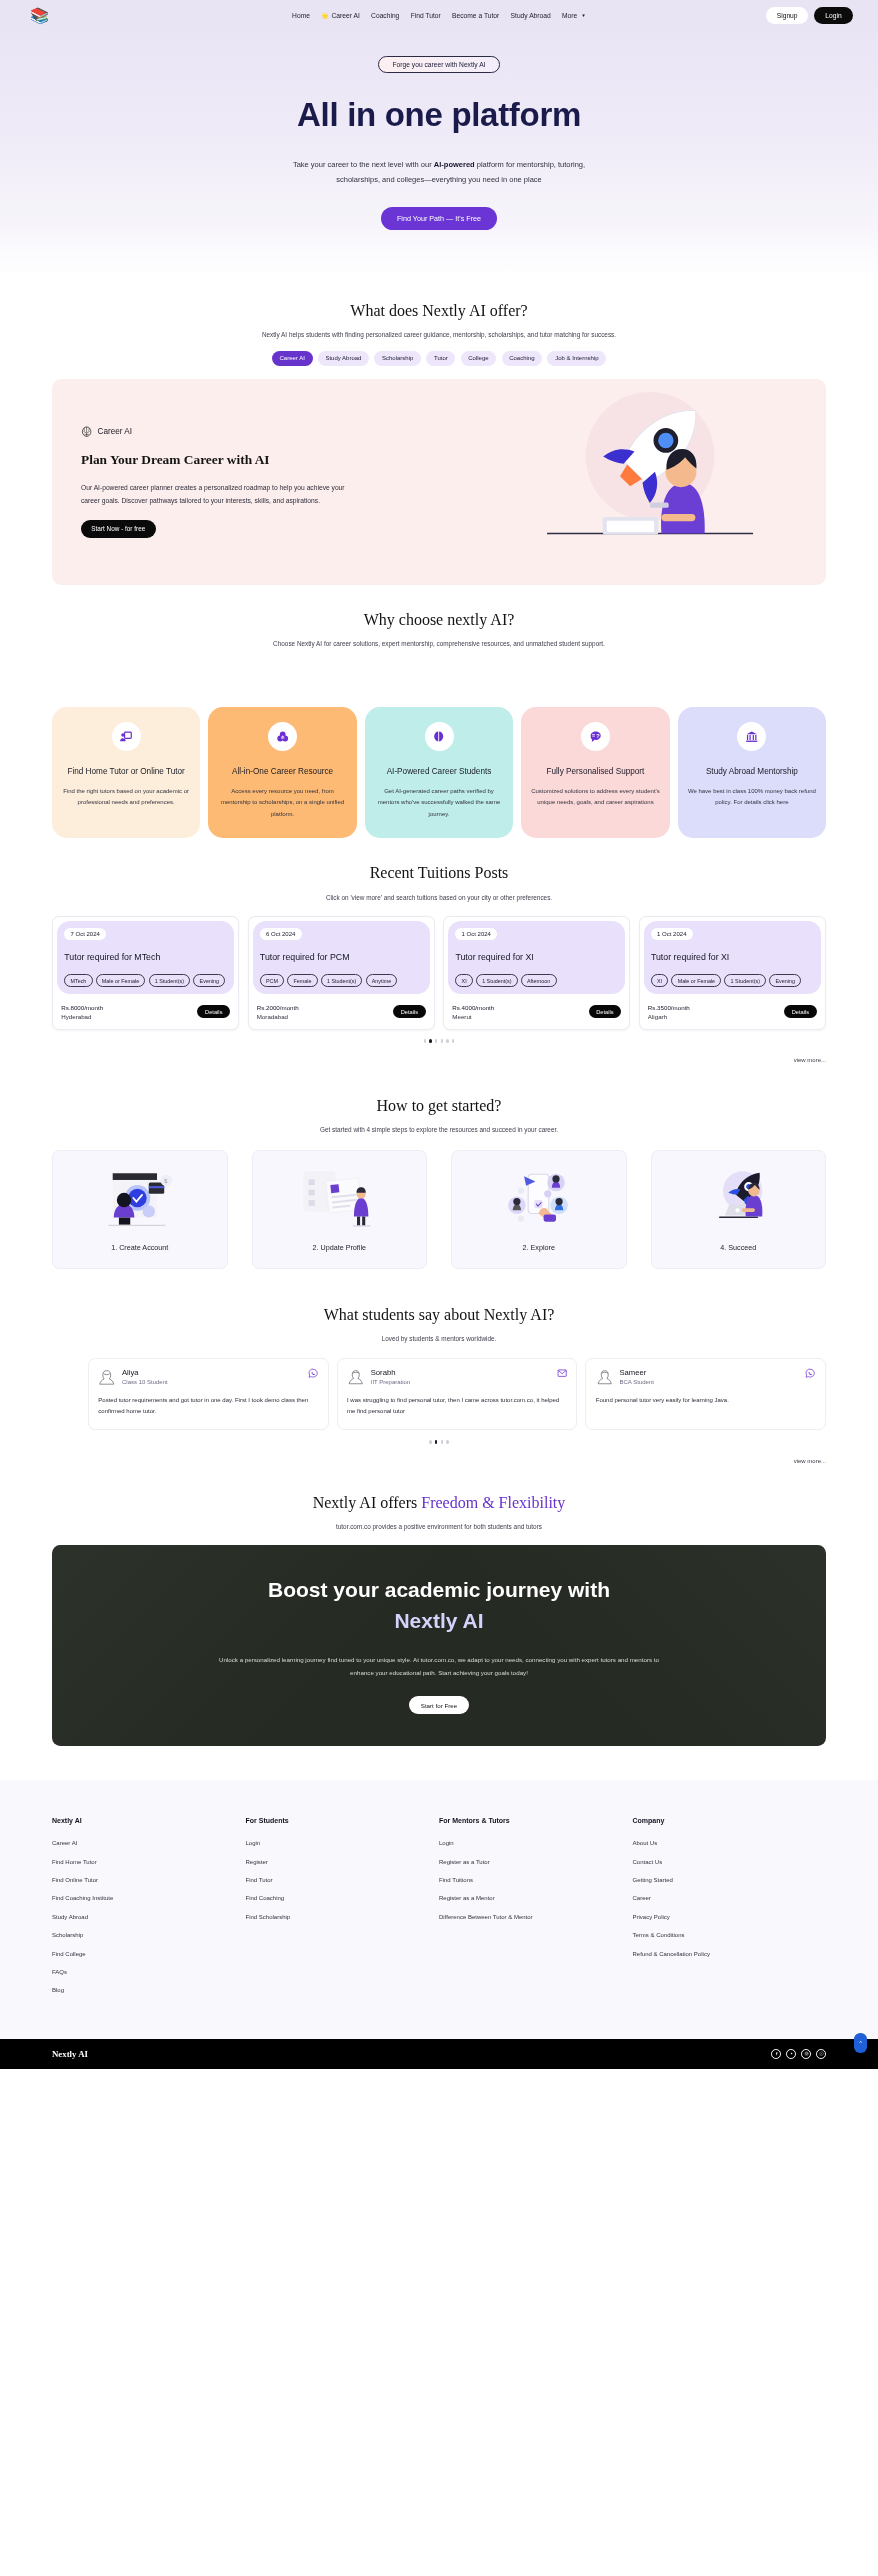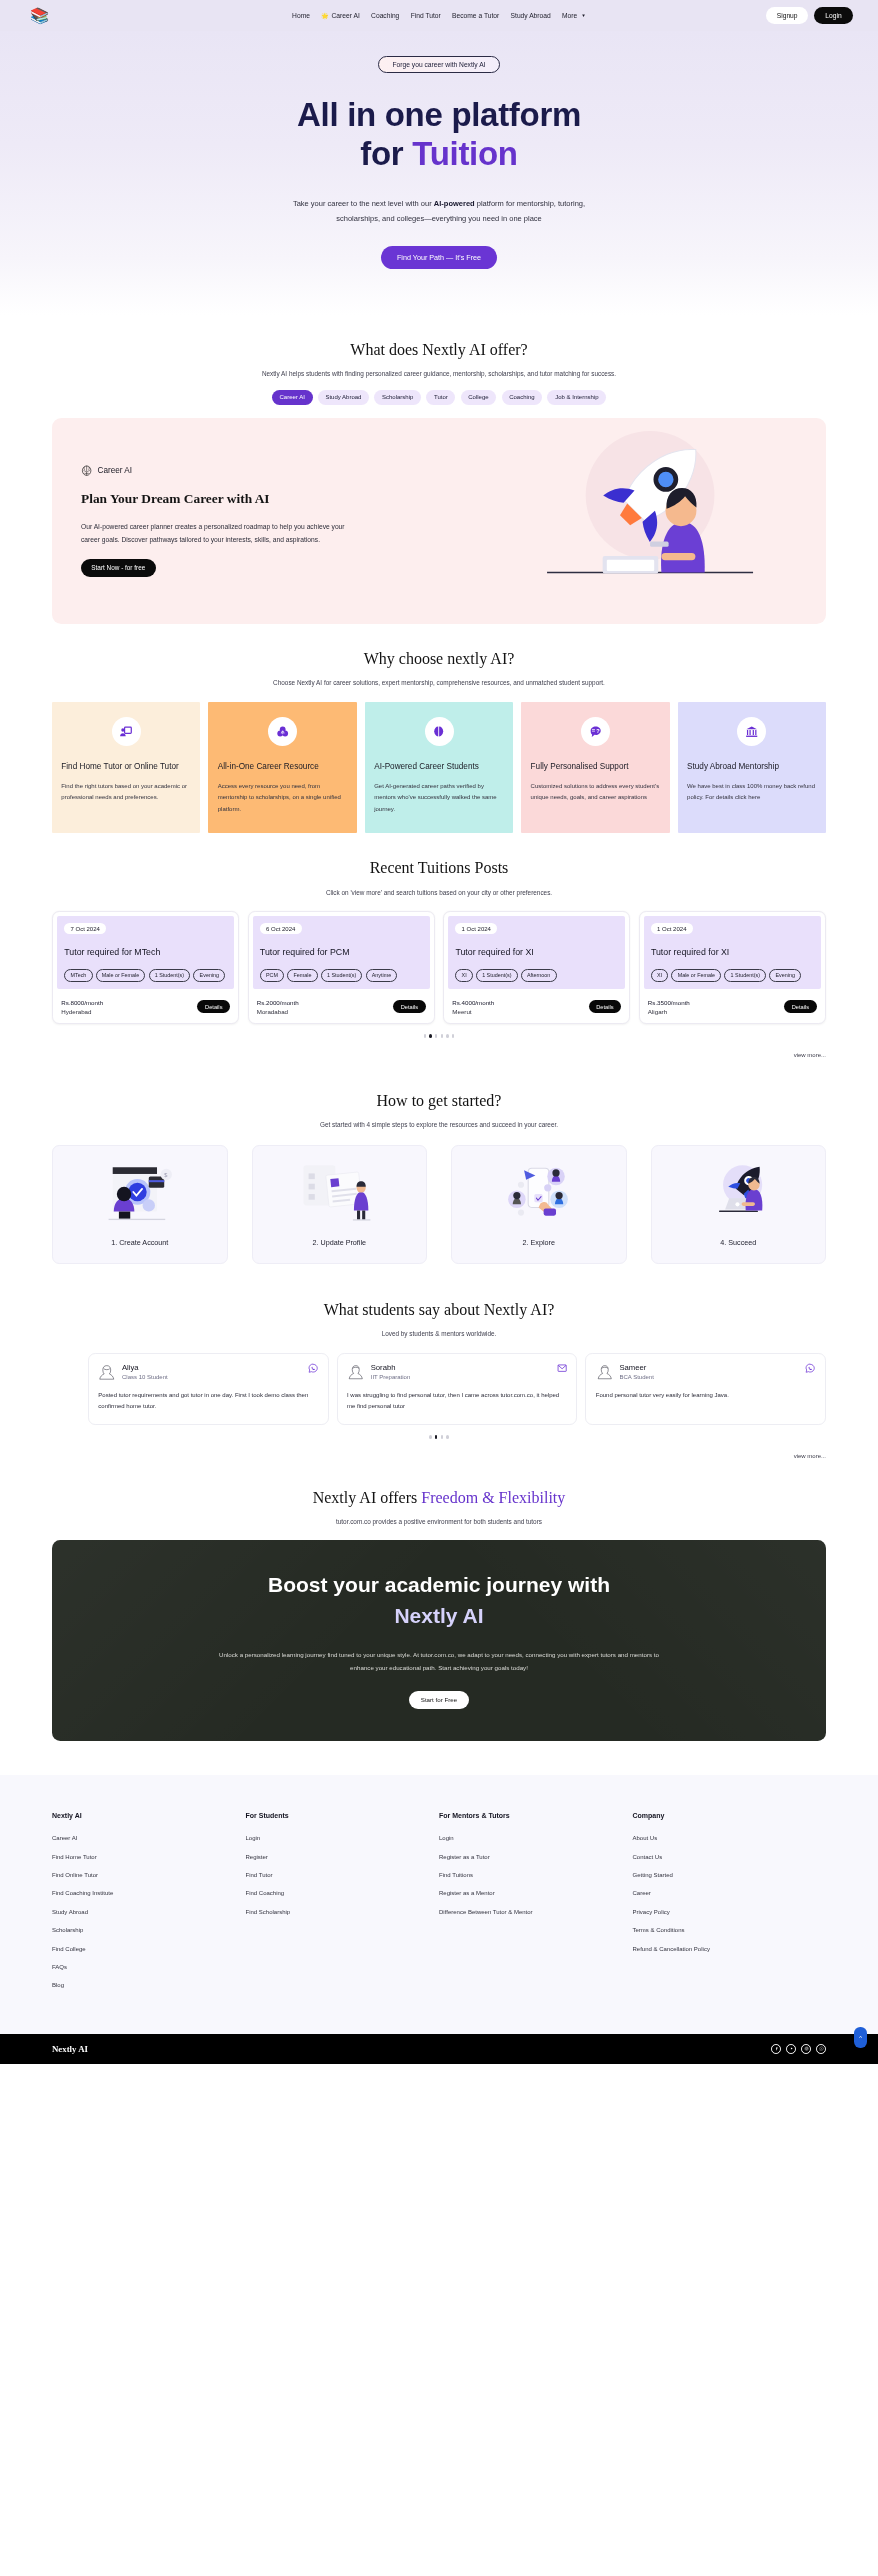--- a/index.html
+++ b/index.html
@@ -135,39 +135,39 @@
     border-radius: 10.3px; padding:5.2px 10.3px; font-size:6.4px;
     font-family:inherit; cursor:pointer;
   }
   .offer-right { flex:1; position:relative; height: 206px; }
 
   
   .why-grid {
     margin-top: 15.5px; display:flex; gap: 8.2px;
   }
   .why-card {
-    flex:1; border-radius: 1px; padding: 15.5px 9.3px 17.5px; text-align:left;
+    flex:1; border-radius: 15px; padding: 15.5px 9.3px 17.5px; text-align:center;margin-top:44px;
   }
   .why-ico {
     width: 29px; height: 29px; border-radius: 50%;
     background:#fff; margin: 0 auto 14.4px;
     display:flex; align-items:center; justify-content:center;
   }
   .why-ico svg { width:13.4px; height:13.4px; }
   .why-title { font-size:8.2px; line-height:1.45; color:#1a1a24; }
   .why-desc { margin-top:8.2px; font-size:6px; line-height:1.95; color:#33333f; }
 
   
   .posts-grid { margin-top: 15.5px; display:flex; gap: 8.2px; }
   .post-card {
     flex:1; background:#fff; border:0.5px solid #eceaf2; border-radius:7.2px;
     box-shadow:0 0.5px 2.1px rgba(0,0,0,.05);
     display:flex; flex-direction:column; overflow:hidden;
   }
-  .post-body { background:#e9e0fb; margin:4.1px; border-radius:2px; padding:7.2px; flex:1; }
+  .post-body { background:#e9e0fb; margin:4.1px; border-radius:13px; padding:7.2px; flex:1; }
   .post-date {
     display:inline-block; background:#fff; border-radius:6.2px;
     padding:2.6px 6.2px; font-size:6px; color:#1b1b28;
   }
   .post-title { margin-top:11.3px; font-size:8.8px; line-height:1.4; color:#131320; }
   .chips { margin-top:11.3px; display:flex; flex-wrap:wrap; gap:3.1px; }
   .chip {
     border:0.5px solid #3a3a48; border-radius:6.7px; padding:2.1px 5.2px;
     font-size:5.4px; color:#1c1c28; background:transparent; white-space:nowrap;
   }
@@ -281,23 +281,20 @@
     <div class="header-actions">
       <button class="btn-signup">Signup</button>
       <button class="btn-login">Login</button>
     </div>
   </div>
 
   <div class="hero">
     <div class="pill-badge">Forge you career with Nextly AI</div>
     <div class="hero-h1">
       <div>All in one platform</div>
-      <div>
-        <span>for </span><span class="accent">Tuition</span>
-      </div>
     </div>
     <div class="hero-sub">
       <span>Take your career to the next level with our </span><b>AI-powered</b><span> platform for mentorship, tutoring, scholarships, and colleges—everything you need in one place</span>
     </div>
     <button class="btn-primary">Find Your Path — It's Free</button>
   </div>
 
   <div class="section">
     <div class="sec-title">What does Nextly AI offer?</div>
     <div class="sec-sub">Nextly AI helps students with finding personalized career guidance, mentorship, scholarships, and tutor matching for success.</div>

